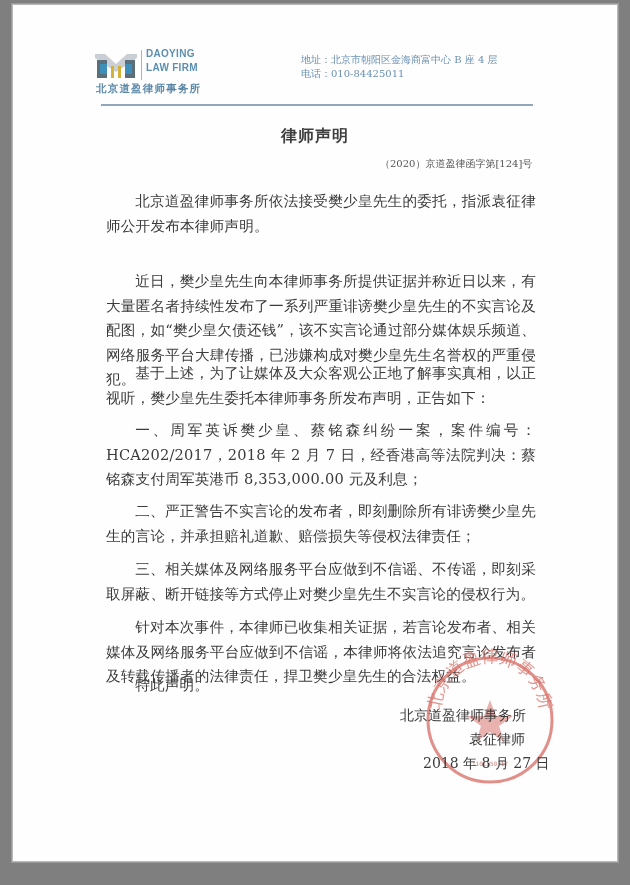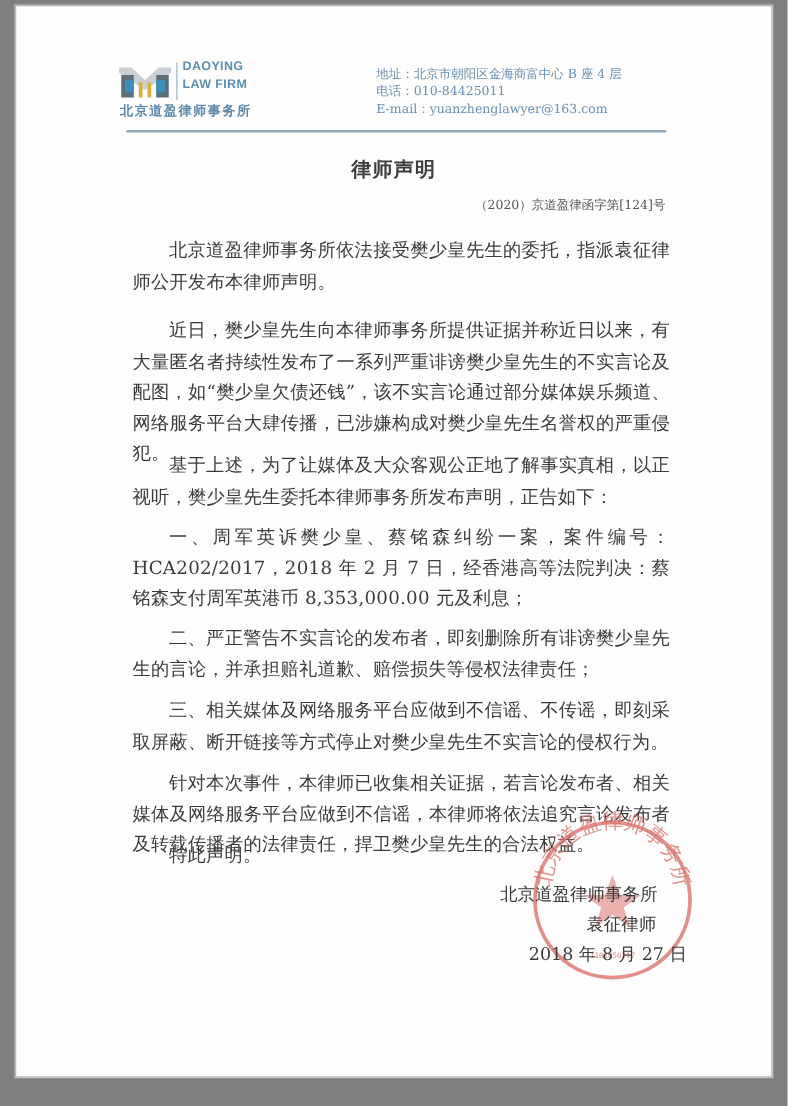--- a/index.html
+++ b/index.html
@@ -47,30 +47,29 @@
 <div class="abs logo-sep"></div>
 <div class="abs logo-en">
   <div>DAOYING</div>
   <div>LAW FIRM</div>
 </div>
 <div class="abs logo-cn">北京道盈律师事务所</div>
 
 <div class="abs contact">
   <div>地址：北京市朝阳区金海商富中心 B 座 4 层</div>
   <div>电话：010-84425011</div>
-  <div>E-mail：yuanzhenglawyer@163.com</div>
 </div>
 
 <div class="abs divider"></div>
 
 <div class="abs title">律师声明</div>
 <div class="abs docno">（2020）京道盈律函字第[124]号</div>
 
 <div class="abs para" style="top:189px;">北京道盈律师事务所依法接受樊少皇先生的委托，指派袁征律师公开发布本律师声明。</div>
-<div class="abs para" style="top:253px;">近日，樊少皇先生向本律师事务所提供证据并称近日以来，有大量匿名者持续性发布了一系列严重诽谤樊少皇先生的不实言论及配图，如“樊少皇欠债还钱”，该不实言论通过部分媒体娱乐频道、网络服务平台大肆传播，已涉嫌构成对樊少皇先生名誉权的严重侵犯。</div>
+<div class="abs para" style="top:269px;">近日，樊少皇先生向本律师事务所提供证据并称近日以来，有大量匿名者持续性发布了一系列严重诽谤樊少皇先生的不实言论及配图，如“樊少皇欠债还钱”，该不实言论通过部分媒体娱乐频道、网络服务平台大肆传播，已涉嫌构成对樊少皇先生名誉权的严重侵犯。</div>
 <div class="abs para" style="top:361px;">基于上述，为了让媒体及大众客观公正地了解事实真相，以正视听，樊少皇先生委托本律师事务所发布声明，正告如下：</div>
 <div class="abs para" style="top:418px;">一、周军英诉樊少皇、蔡铭森纠纷一案，案件编号：HCA202/2017，2018 年 2 月 7 日，经香港高等法院判决：蔡铭森支付周军英港币 8,353,000.00 元及利息；</div>
 <div class="abs para" style="top:499px;">二、严正警告不实言论的发布者，即刻删除所有诽谤樊少皇先生的言论，并承担赔礼道歉、赔偿损失等侵权法律责任；</div>
 <div class="abs para" style="top:557px;">三、相关媒体及网络服务平台应做到不信谣、不传谣，即刻采取屏蔽、断开链接等方式停止对樊少皇先生不实言论的侵权行为。</div>
 <div class="abs para" style="top:615px;">针对本次事件，本律师已收集相关证据，若言论发布者、相关媒体及网络服务平台应做到不信谣，本律师将依法追究言论发布者及转载传播者的法律责任，捍卫樊少皇先生的合法权益。</div>
 <div class="abs para" style="top:673px;">特此声明。</div>
 
 <svg class="abs stamp" viewBox="0 0 140 140">
   <defs>
     <path id="arc" d="M 22 78 A 50 50 0 1 1 118 78"></path>

